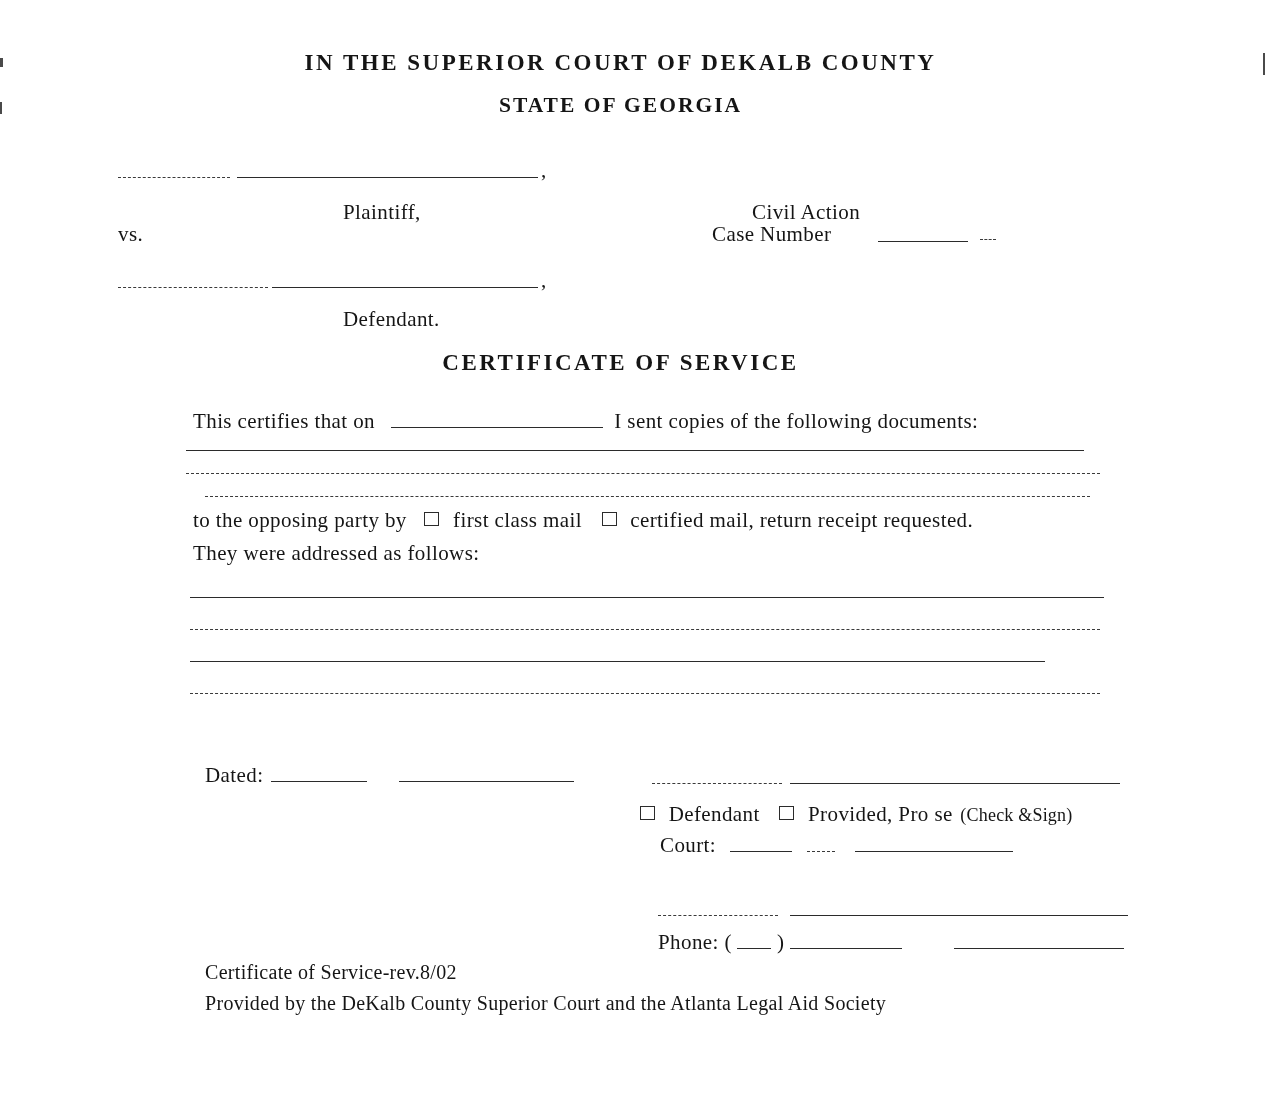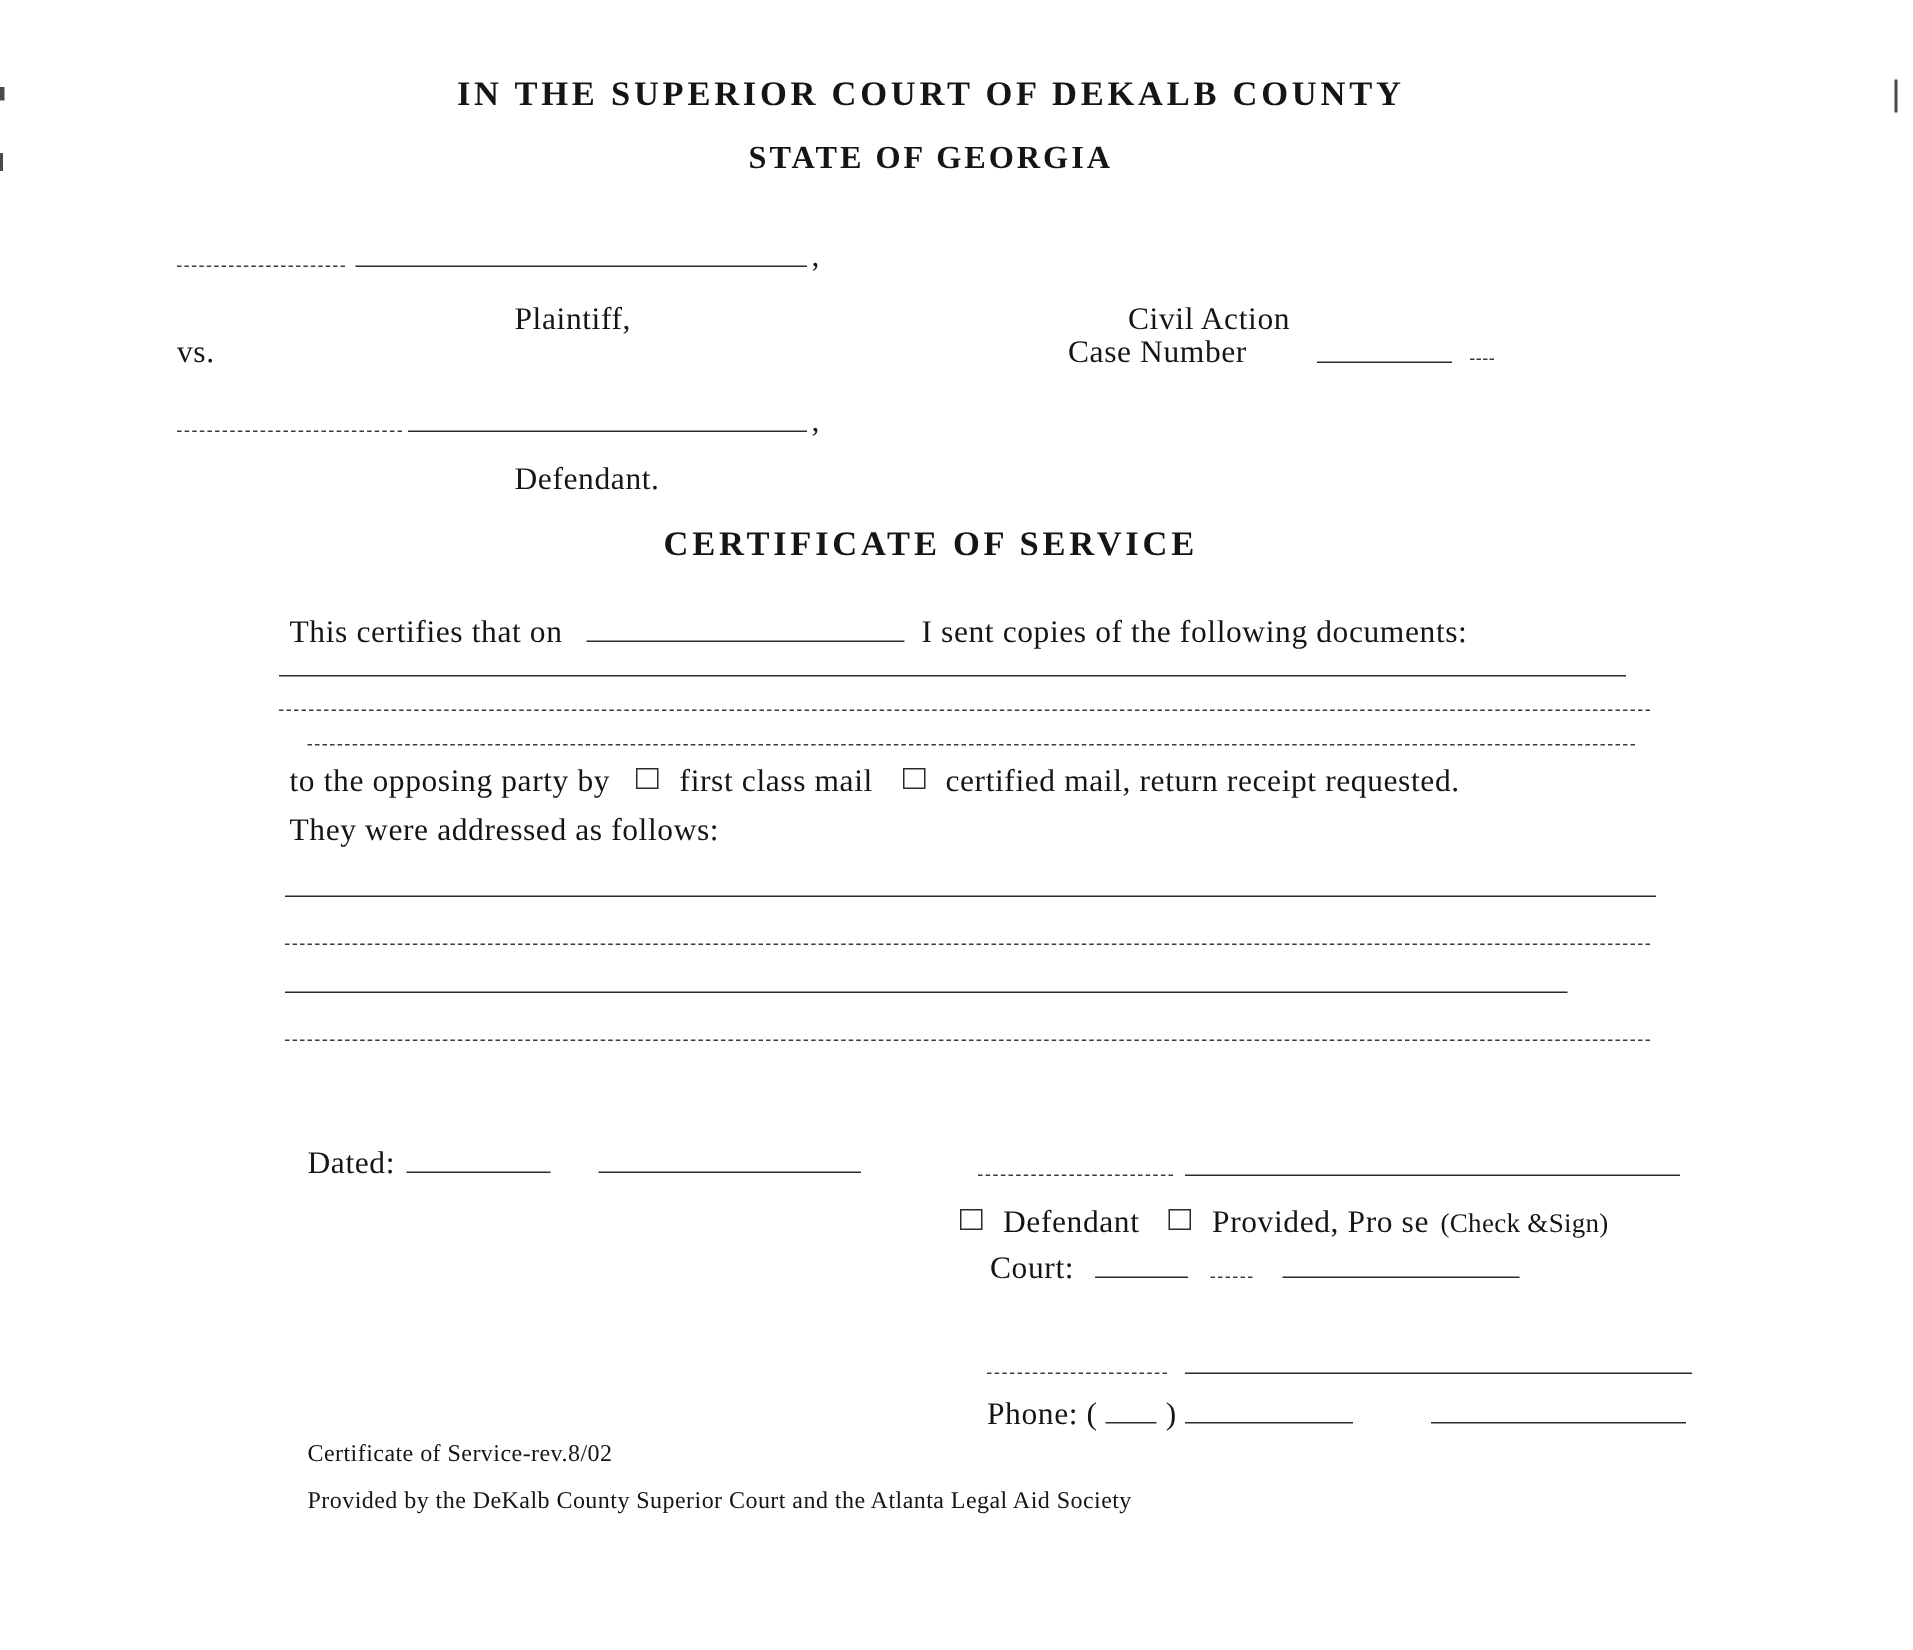--- a/index.html
+++ b/index.html
@@ -10,21 +10,21 @@
   .text{position:absolute;font-size:21px;letter-spacing:0.4px;white-space:nowrap;line-height:1.15;}
   .center{left:-17px;width:100%;text-align:center;}
   .h1{font-size:23px;font-weight:bold;letter-spacing:2.5px;}
   .h2{font-size:21.5px;font-weight:bold;letter-spacing:2px;}
   .rule{position:absolute;height:0;border-top:1.6px solid #2b2b2b;}
   .rule.dashed{border-top-style:dashed;border-top-width:1.4px;border-top-color:#3a3a3a;}
   .fill-inline{display:inline-block;height:2px;border-bottom:1.6px solid #2b2b2b;vertical-align:baseline;}
   .fill-inline.dashed{border-bottom-style:dashed;border-bottom-color:#3a3a3a;}
   .cb{display:inline-block;width:13px;height:12px;border:1.6px solid #2b2b2b;vertical-align:1px;background:#fff;}
   .small{font-size:18px;letter-spacing:0.2px;}
-  .footer-text{font-size:16px;letter-spacing:0.3px;}
+  .footer-text{font-size:20px;letter-spacing:0.3px;}
   .artifact{position:absolute;background:#4a4a4a;}
 </style>
 </head>
 <body>
 
 <div class="page">
 
   <div class="artifact" style="left:1263px;top:53px;width:2px;height:22px;"></div>
   <div class="artifact" style="left:0;top:58px;width:3px;height:9px;"></div>
   <div class="artifact" style="left:0;top:102px;width:2px;height:12px;"></div>

